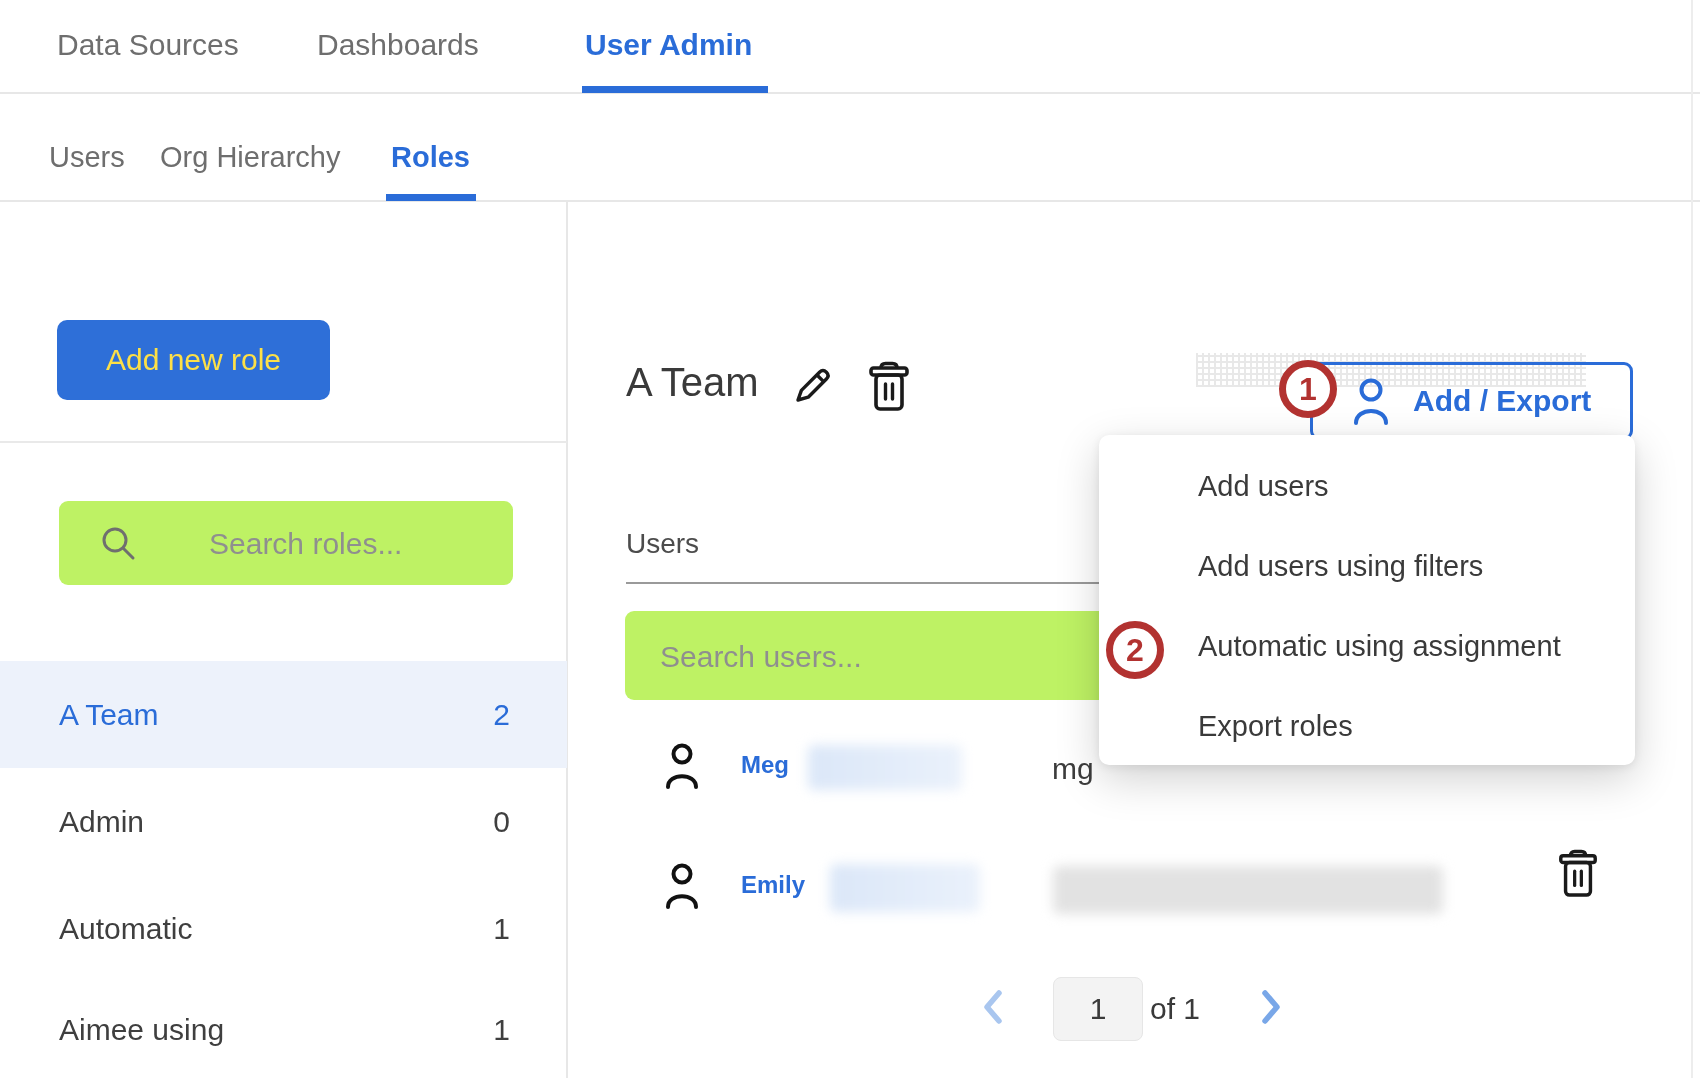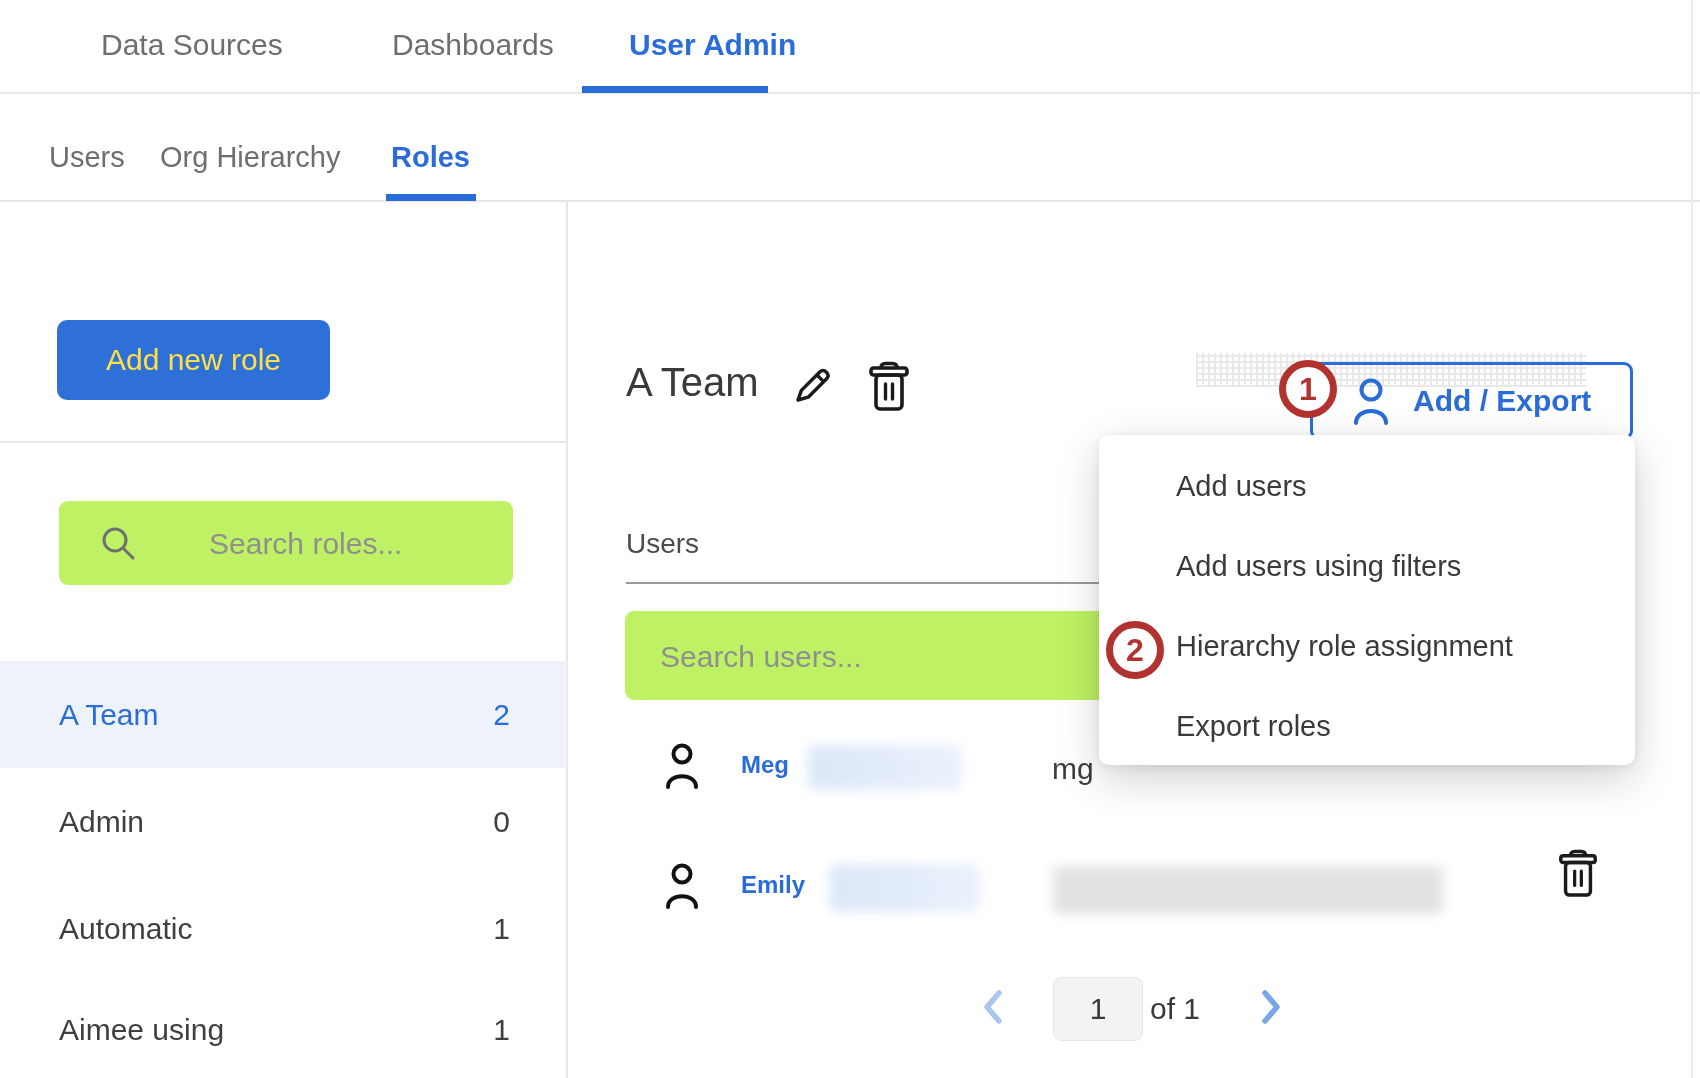--- a/index.html
+++ b/index.html
@@ -2,21 +2,21 @@
 <html><head>
 <meta charset="utf-8">
 <style>
   html,body{margin:0;padding:0;background:#fff;}
   .screen{position:relative;width:1700px;height:1078px;background:#ffffff;
           font-family:"Liberation Sans", sans-serif;color:#3a3a3a;overflow:hidden;}
   .abs{position:absolute;}
 
   
   .nav1{left:0;top:0;width:1700px;height:92px;border-bottom:2px solid #e7e7e7;}
-  .nav1 .tab{top:28px;font-size:30px;color:#6e6e6e;cursor:pointer;white-space:nowrap;margin-left:44px;}
+  .nav1 .tab{top:28px;font-size:30px;color:#6e6e6e;cursor:pointer;white-space:nowrap;}
   .nav1 .tab.active{color:#2a6cd8;font-weight:700;}
   .nav1-underline{left:582px;top:86px;width:186px;height:7px;background:#2a6cd8;}
 
   .nav2{left:0;top:92px;width:1700px;height:108px;border-bottom:2px solid #e7e7e7;}
   .nav2 .tab{top:49px;font-size:29px;color:#6e6e6e;cursor:pointer;white-space:nowrap;}
   .nav2 .tab.active{color:#2a6cd8;font-weight:700;}
   .nav2-underline{left:386px;top:102px;width:90px;height:7px;background:#2a6cd8;}
 
   
   .side-divider{left:566px;top:200px;width:2px;height:878px;background:#e7e7e7;}
@@ -53,41 +53,41 @@
   .add-export-btn{left:1310px;top:347px;width:323px;height:78px;background:transparent;
                   border:3px solid #2a6cd8;border-radius:9px;box-sizing:border-box;cursor:pointer;
                   display:flex;align-items:center;gap:22px;padding-left:38px;
                   font-family:Liberation Sans, sans-serif;font-size:30px;font-weight:700;color:#2a6cd8;margin-top:15px;}
   .mosaic{left:1196px;top:353px;width:390px;height:34px;opacity:.22;pointer-events:none;
           background-image:repeating-linear-gradient(0deg,#9a9a9a 0 2px,transparent 2px 6px),
                            repeating-linear-gradient(90deg,#9a9a9a 0 2px,transparent 2px 6px);}
   .dropdown{left:1099px;top:435px;width:536px;height:330px;background:#fff;border-radius:10px;
             box-shadow:0 14px 44px rgba(0,0,0,.18),0 2px 10px rgba(0,0,0,.08);z-index:20;}
   .menu-item{position:absolute;left:0;width:536px;height:80px;display:flex;align-items:center;
-             padding-left:77px;box-sizing:border-box;font-size:29px;color:#3a3a3a;cursor:pointer;}
+             padding-left:99px;box-sizing:border-box;font-size:29px;color:#3a3a3a;cursor:pointer;}
 
   
   .badge{width:44px;height:44px;border:7px solid #b23230;border-radius:50%;background:#fff;
          display:flex;align-items:center;justify-content:center;font-size:32px;font-weight:700;
          color:#b23230;z-index:30;text-shadow:0 0 3px #fff;}
 
   
   .page-box{left:1053px;top:977px;width:88px;height:62px;background:#f3f3f3;border:1px solid #e6e6e6;
             border-radius:8px;display:flex;align-items:center;justify-content:center;
             font-size:30px;color:#3a3a3a;}
   .of-label{left:1150px;top:992px;font-size:30px;color:#3a3a3a;white-space:nowrap;}
 </style>
 </head>
 <body>
 
 <div class="screen">
 
   <div class="abs nav1">
     <span class="abs tab" style="left:57px">Data Sources</span>
-    <span class="abs tab" style="left:348px">Dashboards</span>
+    <span class="abs tab" style="left:317px">Dashboards</span>
     <span class="abs tab active" style="left:585px">User Admin</span>
     <div class="abs nav1-underline"></div>
   </div>
 
   <div class="abs nav2">
     <span class="abs tab" style="left:49px">Users</span>
     <span class="abs tab" style="left:160px">Org Hierarchy</span>
     <span class="abs tab active" style="left:391px">Roles</span>
     <div class="abs nav2-underline"></div>
   </div>
@@ -213,18 +213,18 @@
     <span>
       <svg width="30" height="44" viewBox="0 0 30 44" fill="none">
         <polyline points="9,8 21,22 9,36" stroke="#79a7e8" stroke-width="5.5" stroke-linecap="round" stroke-linejoin="round" fill="none"></polyline>
       </svg>
     </span>
   </button>
 
   <div class="abs dropdown">
     <div class="menu-item" style="top:11px">Add users</div>
     <div class="menu-item" style="top:91px">Add users using filters</div>
-    <div class="menu-item" style="top:171px">Hierarchy role assignment</div>
+    <div class="menu-item" style="top:171px">Automatic using assignment</div>
     <div class="menu-item" style="top:251px">Export roles</div>
   </div>
   <div class="abs badge" style="left:1106px;top:621px">2</div>
 
 </div>
 
 </body></html>

